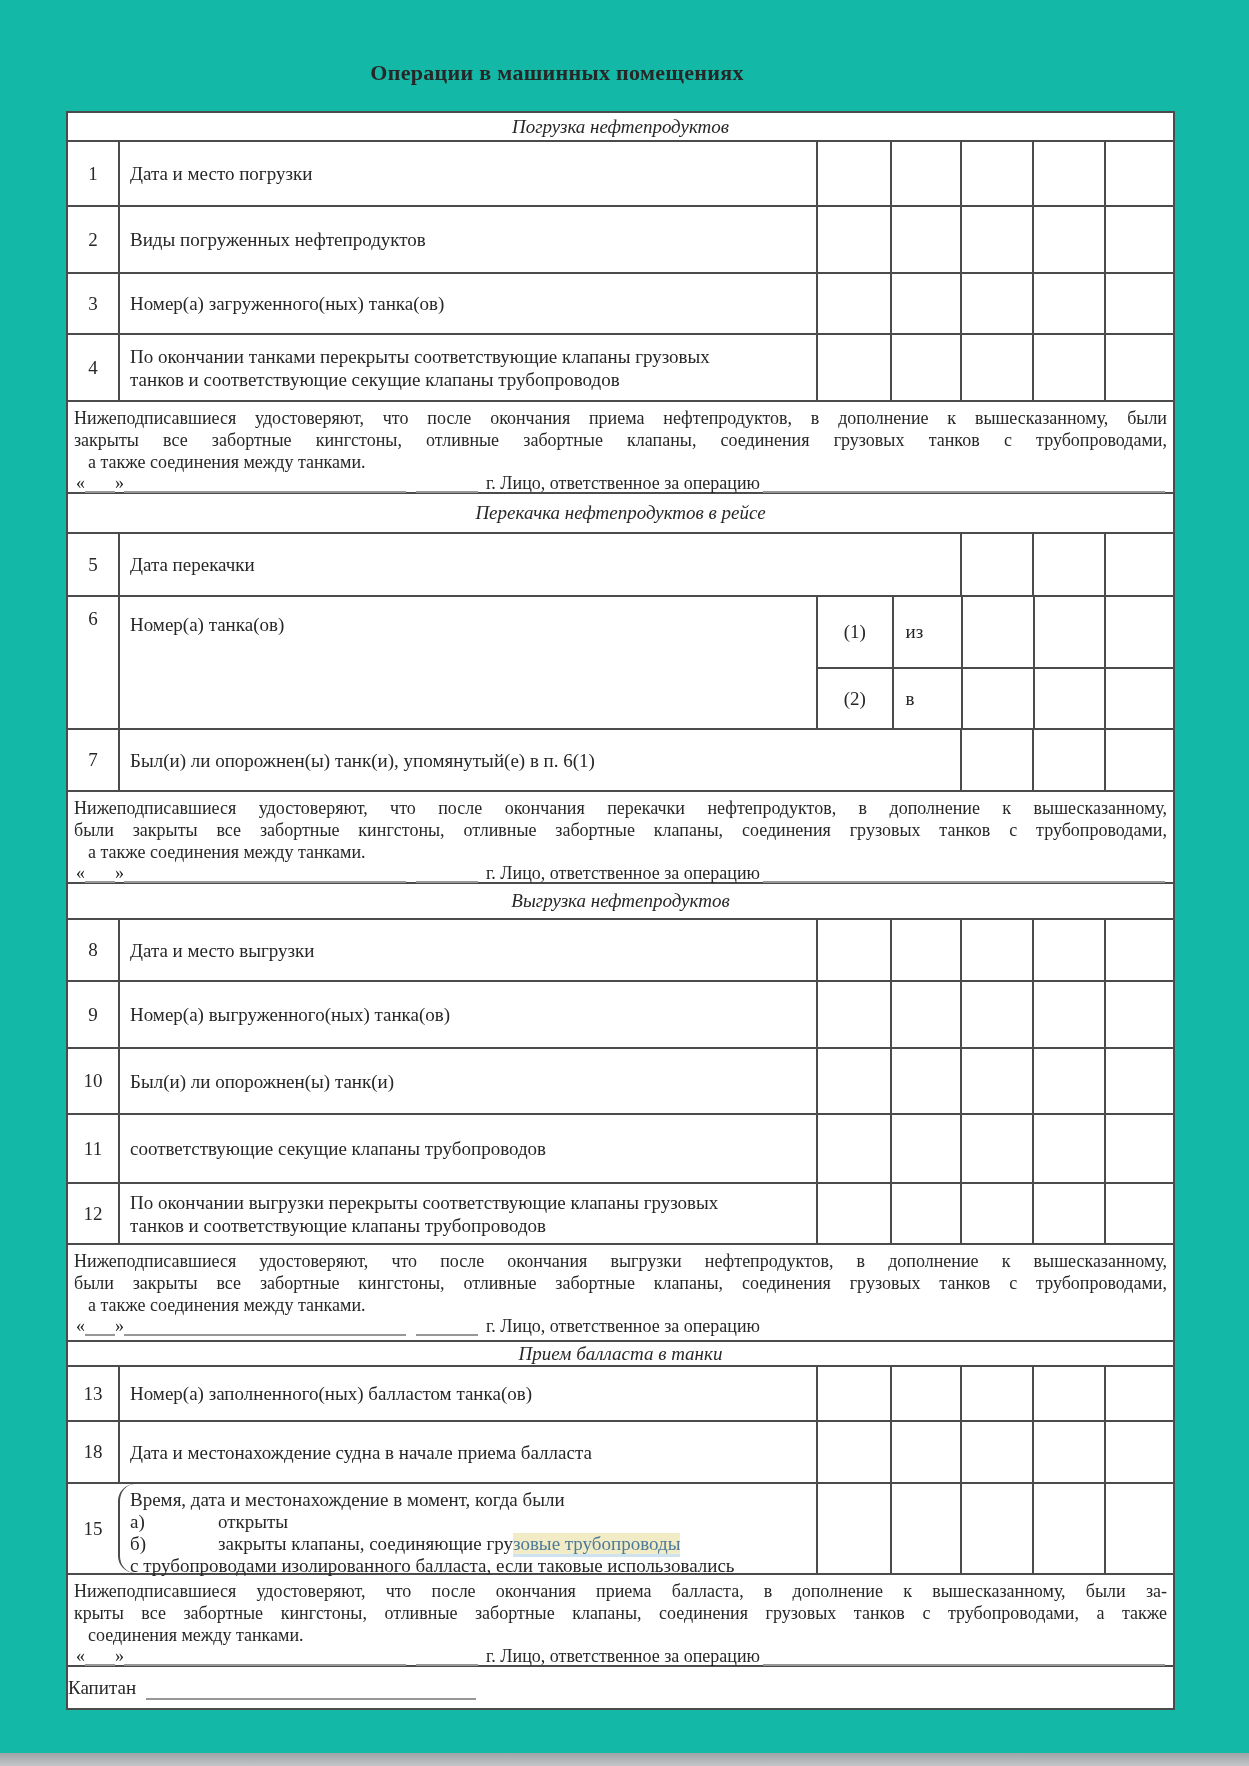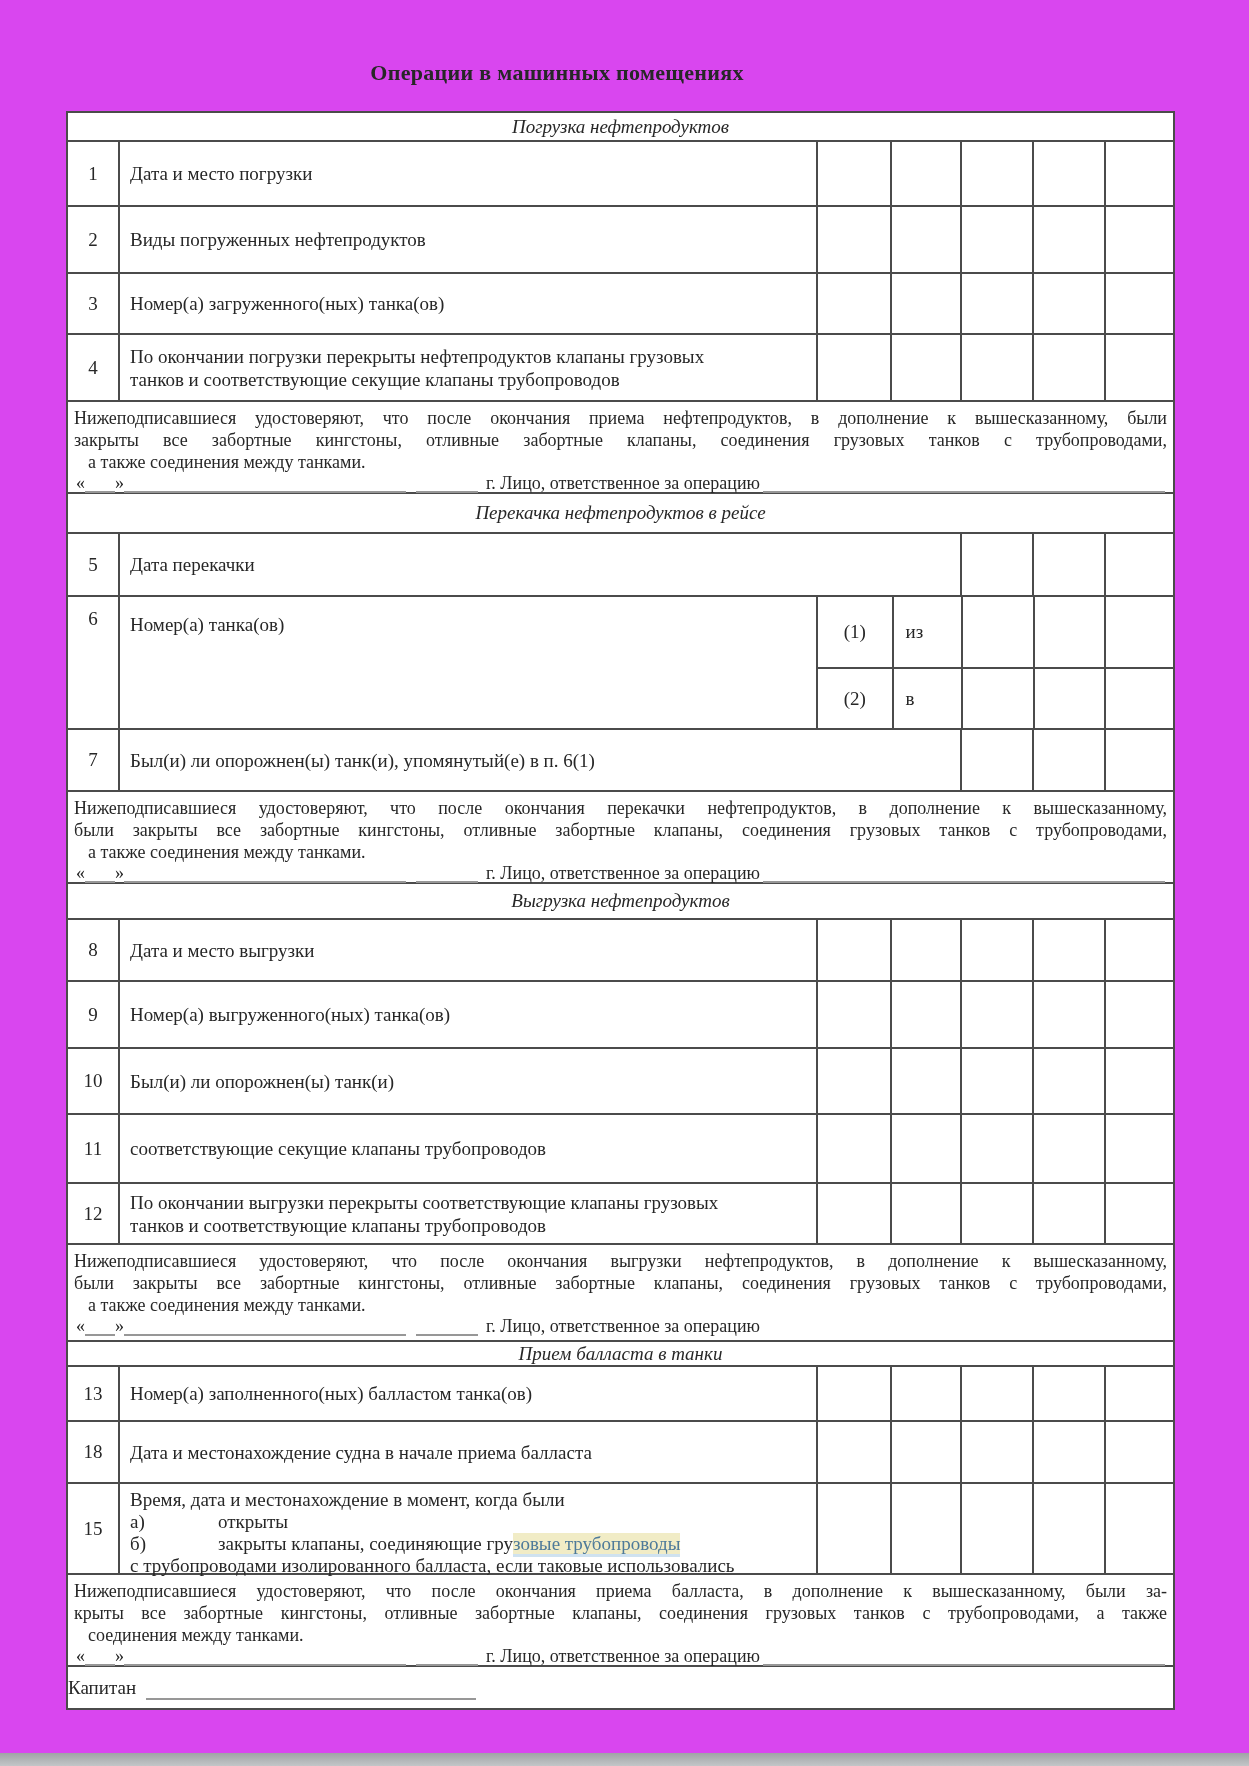--- a/index.html
+++ b/index.html
@@ -6,21 +6,21 @@
     --line:#4b4b4b;
     --line-soft:#6a6a6a;
     --blank:#979797;
     --ink:#272727;
   }
   *{box-sizing:border-box;margin:0;padding:0;}
   html,body{background:#ffffff;}
   .page{
     position:relative;
     width:1249px;height:1766px;
-    background:#d946ef;
+    background:#14b8a6;
     font-family:"Liberation Serif","DejaVu Serif",serif;
     color:var(--ink);
     overflow:hidden;
   }
   .doc-title{
     position:absolute;top:60px;left:0;width:1114px;
     text-align:center;
     font-size:22px;font-weight:bold;letter-spacing:.3px;
   }
   .form-table{
@@ -154,21 +154,21 @@
       <div class="cell w-d"></div>
       <div class="cell w-e"></div>
     </div>
 
     <div class="row" style="height:67px">
       <div class="cell num w-num">
           <span>4</span>
         </div>
       <div class="cell desc w-desc">
         <span class="multiline">
-          <span class="line">По окончании погрузки перекрыты нефтепродуктов клапаны грузовых</span>
+          <span class="line">По окончании танками перекрыты соответствующие клапаны грузовых</span>
           <span class="line">танков и соответствующие секущие клапаны трубопроводов</span>
         </span>
       </div>
       <div class="cell w-a"></div>
       <div class="cell w-b"></div>
       <div class="cell w-c"></div>
       <div class="cell w-d"></div>
       <div class="cell w-e"></div>
     </div>
 
@@ -391,21 +391,21 @@
       <div class="cell w-b"></div>
       <div class="cell w-c"></div>
       <div class="cell w-d"></div>
       <div class="cell w-e"></div>
     </div>
 
     <div class="row" style="height:91px">
       <div class="cell num w-num">
           <span>15</span>
         </div>
-      <div class="cell desc w-desc" style="align-items:flex-start;padding-top:5px;">
+      <div class="cell desc w-desc" style="align-items:flex-start;padding-top:5px;border-radius:17px;">
         <span class="multiline">
           <span class="r15-line">Время, дата и местонахождение в момент, когда были</span>
           <span class="r15-line"><span class="r15-prefix">а)</span><span>открыты</span></span>
           <span class="r15-line"><span class="r15-prefix">б)</span><span>закрыты клапаны, соединяющие гру</span><span class="hl">зовые трубопроводы</span></span>
           <span class="r15-line">с трубопроводами изолированного балласта, если таковые использовались</span>
         </span>
       </div>
       <div class="cell w-a"></div>
       <div class="cell w-b"></div>
       <div class="cell w-c"></div>

